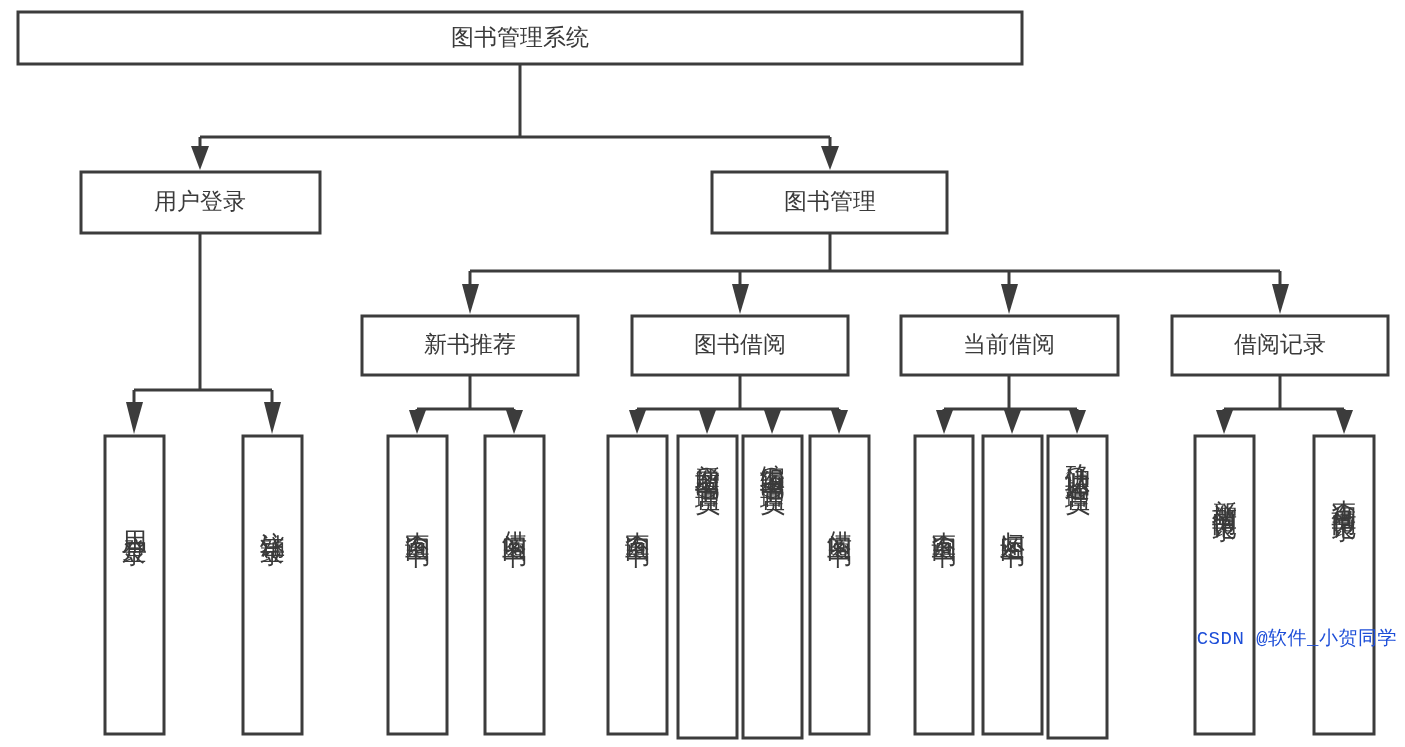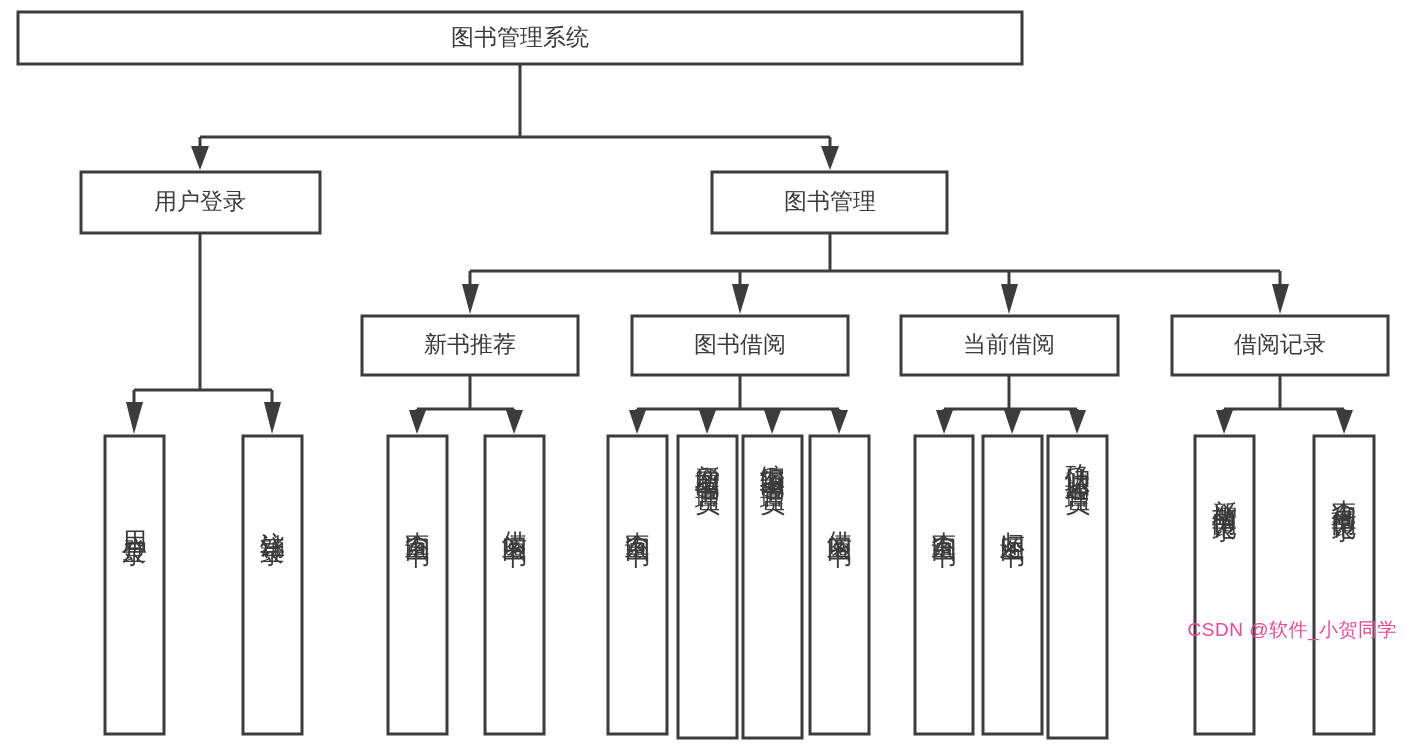--- a/index.html
+++ b/index.html
@@ -61,24 +61,24 @@
     font-family: "Liberation Sans", "DejaVu Sans", sans-serif;
     font-size: 25px;
     line-height: 1;
     letter-spacing: 4px;
     color: #3a3a3a;
     white-space: nowrap;
   }
   .watermark {
     position: absolute;
     right: 8px;
-    bottom: 12px;
-    font-family: Liberation Sans, sans-serif;
+    bottom: 4px;
+    font-family: Liberation Mono, monospace;
     font-size: 19px;
-    color: #ec4899;
+    color: #1d4ed8;
     letter-spacing: 0.5px;
     white-space: nowrap;
   }
 </style>
 </head>
 <body>
 
 <div id="diagram-root">
 
   <svg class="flow" viewBox="0 0 1405 747">

